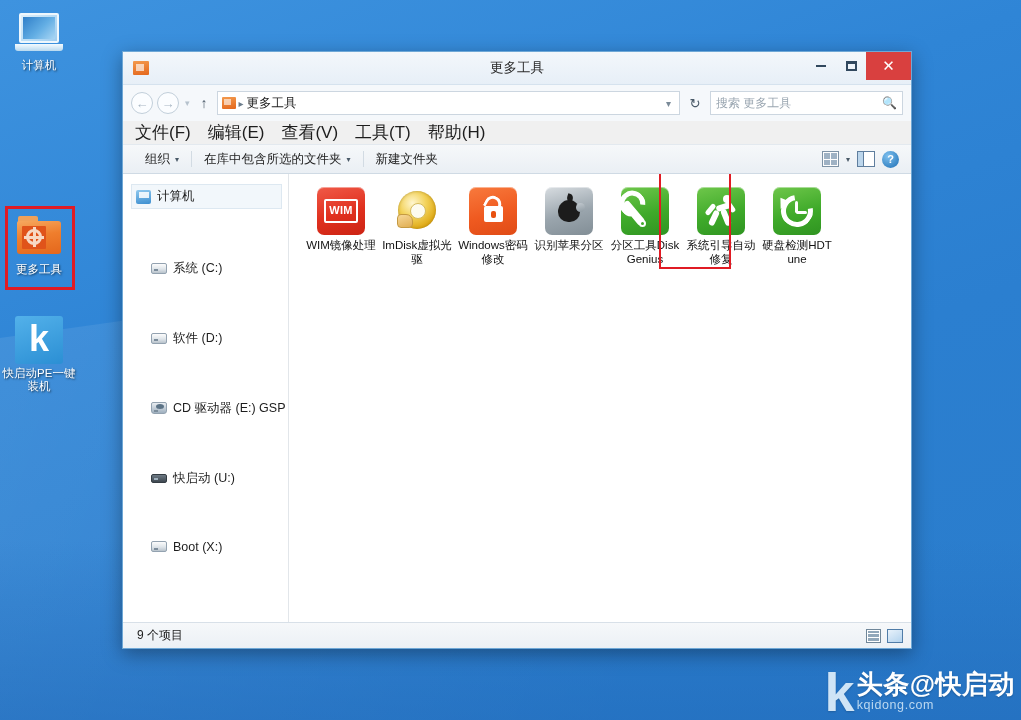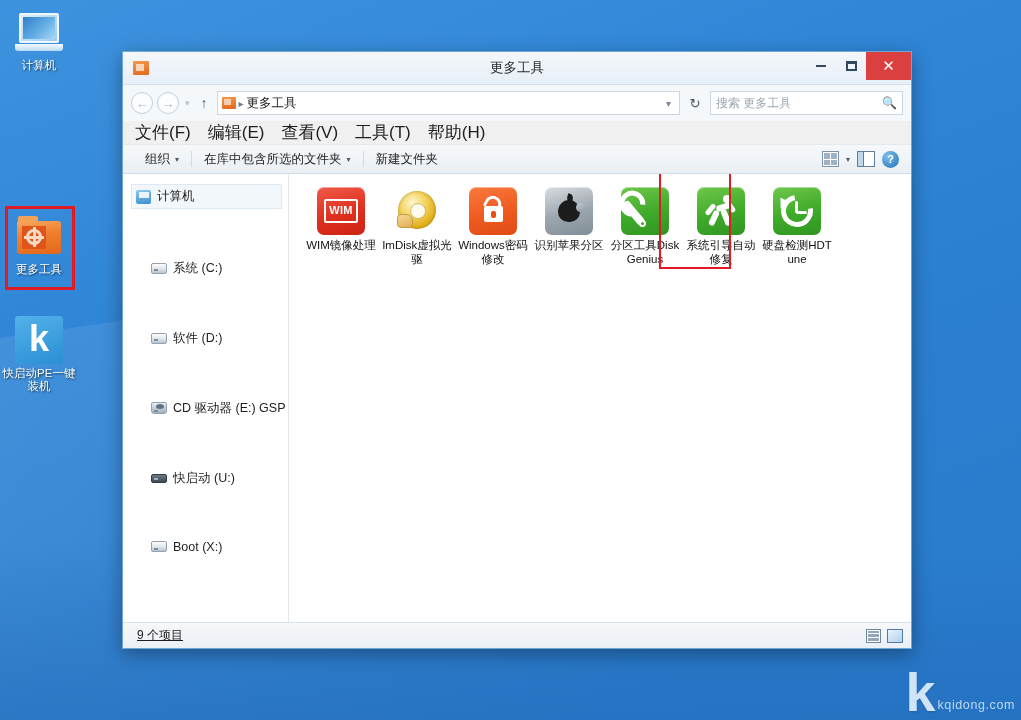--- a/index.html
+++ b/index.html
@@ -467,21 +467,21 @@
     border: 2.5px solid #e01b24;
     pointer-events: none;
   }
 
   
   .statusbar {
     height: 26px; display: flex; align-items: center;
     padding: 0 8px 0 14px;
     background: linear-gradient(180deg,#f6f8fa,#ebf0f5);
     border-top: 1px solid #d8e0e8;
-    font-size: 12px; color: #1d1d1d; text-decoration: underline;
+    font-size: 12px; color: #1d1d1d;
   }
   .st-right { margin-left: auto; display: flex; align-items: center; gap: 6px; }
   .st-ico1 {
     width: 15px; height: 14px; border: 1px solid #6f8699;
     display: grid; grid-template-rows: 1fr 1fr 1fr; gap: 1px; padding: 1px; background:#fff;
   }
   .st-ico1 i { background:#92a8ba; }
   .st-ico2 {
     width: 16px; height: 14px; border: 1px solid #4f7ca8;
     background: linear-gradient(150deg,#e8f2fb 0%, #b3d3ee 100%);
@@ -728,17 +728,18 @@
             <i></i>
           </span>
         <span class="st-ico2"></span>
       </span>
     </div>
   </div>
 
   <div class="watermark">
     <span class="wm-k">k</span>
     <span class="wm-text">
+      <span class="wm-main">头条@快启动</span>
       <span class="wm-sub">kqidong.com</span>
     </span>
   </div>
 
 </div>
 
 </body></html>

